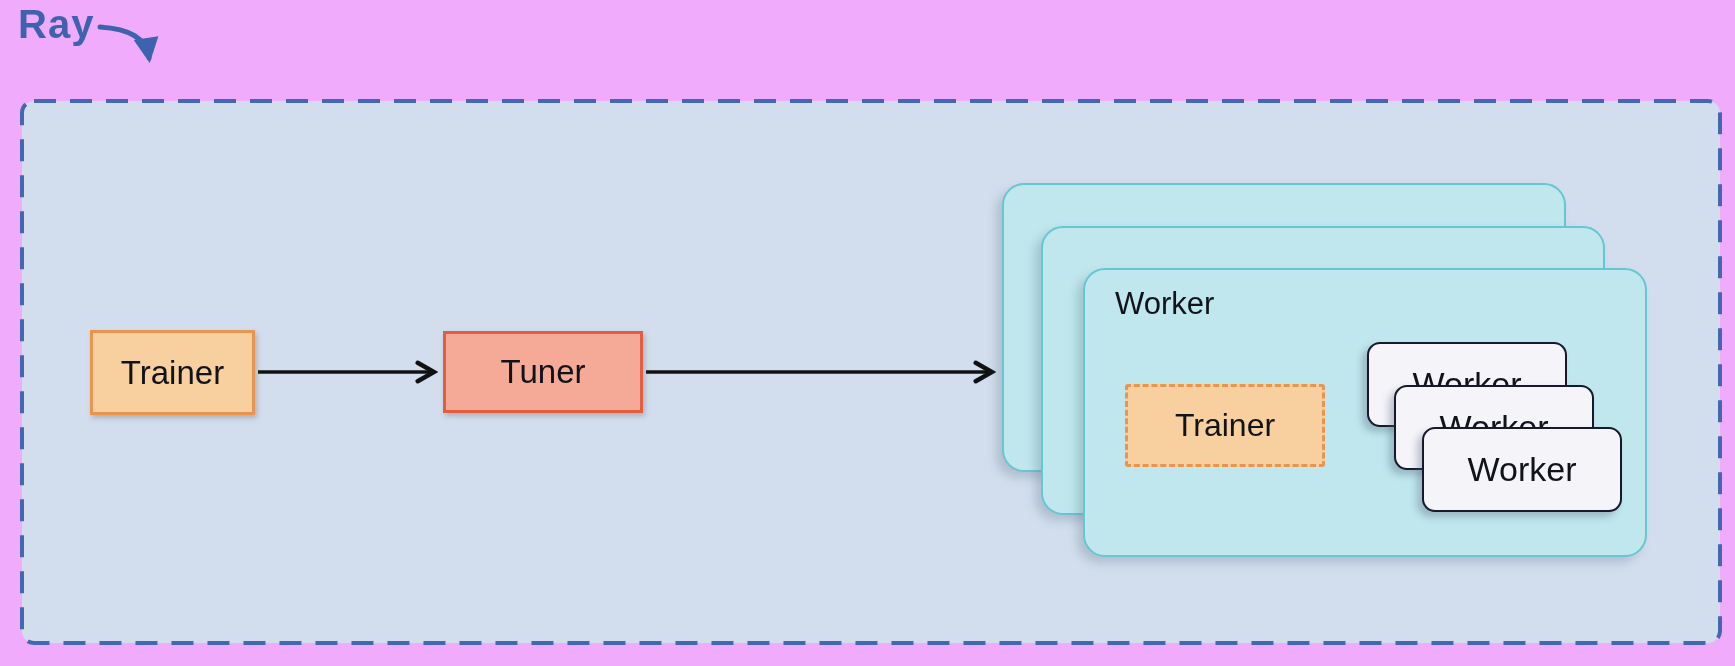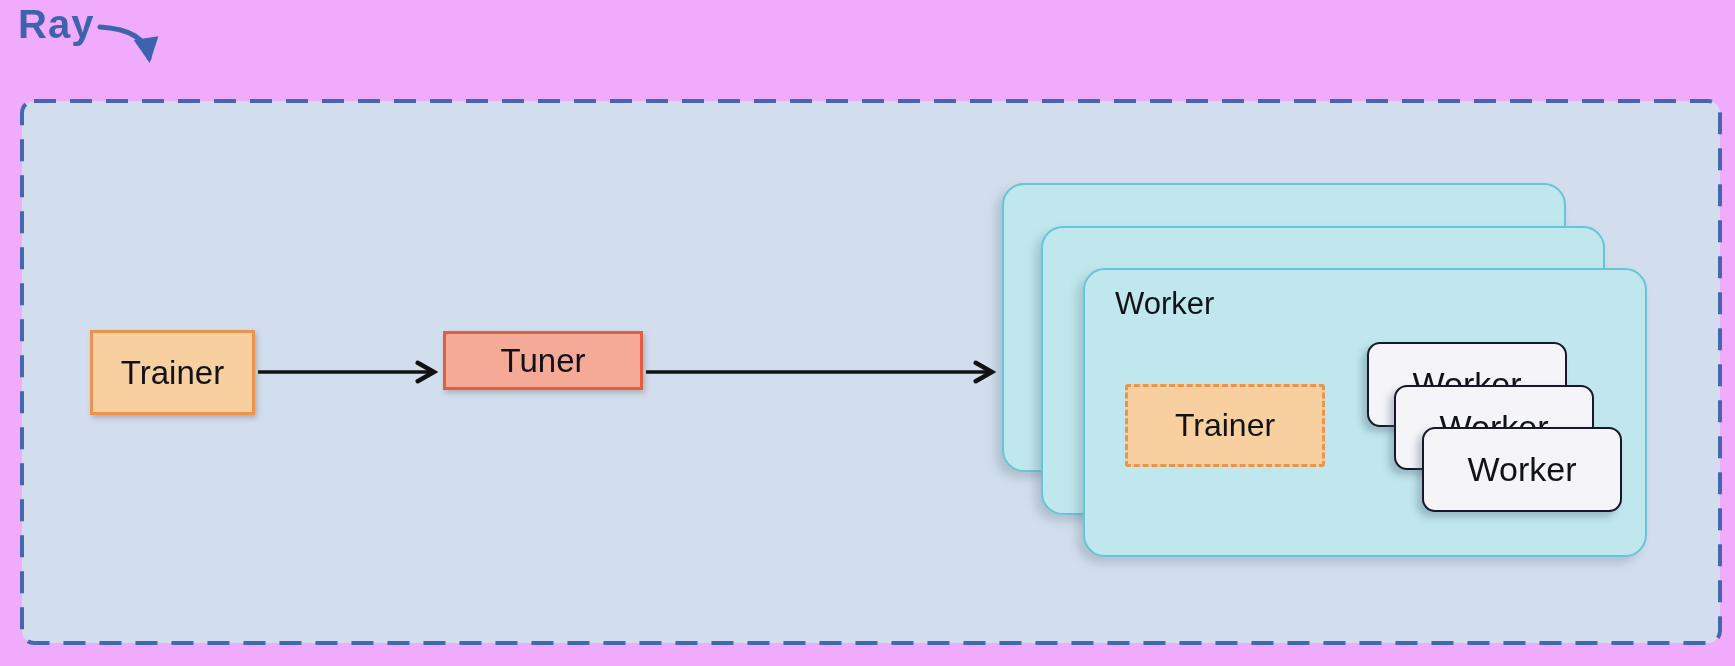--- a/index.html
+++ b/index.html
@@ -24,21 +24,21 @@
     color:#111319;box-sizing:border-box;
   }
   .trainer-node{
     left:90px;top:330px;width:165px;height:85px;
     background:var(--trainer-fill,#f8cf9f);
     border:3px solid var(--trainer-border,#e9944f);
     box-shadow:2px 3px 5px rgba(110,95,80,.35);
     font-size:33px;
   }
   .tuner-node{
-    left:443px;top:331px;width:200px;height:59px;
+    left:443px;top:331px;width:200px;height:82px;
     background:var(--tuner-fill,#f5aa97);
     border:3px solid var(--tuner-border,#e25d41);
     box-shadow:2px 3px 5px rgba(110,95,80,.35);
     font-size:33px;
   }
   .tuner-fit-pill{
     left:710px;top:273px;width:217px;height:72px;
     background:var(--pill-fill,#e9e9ee);
     border:3px dotted #15151f;border-radius:40px;
     font-family:"DejaVu Sans Mono","Liberation Mono",monospace;

